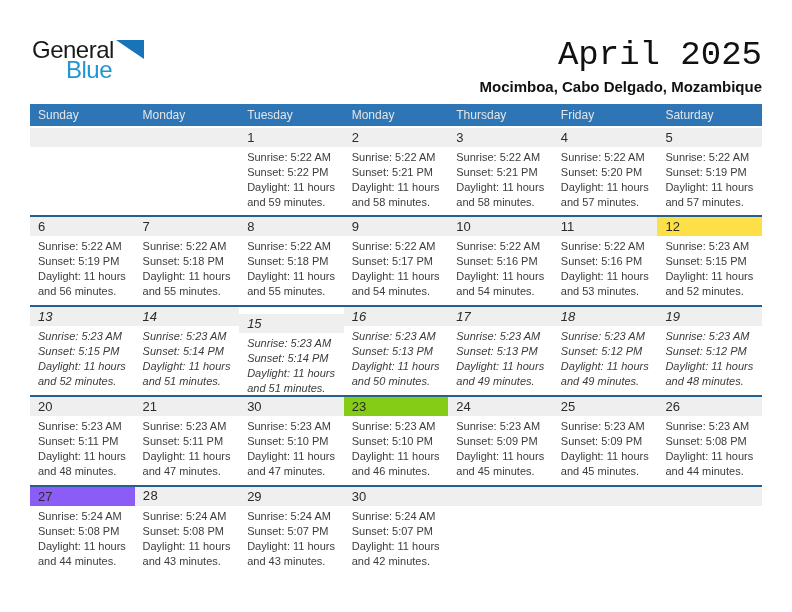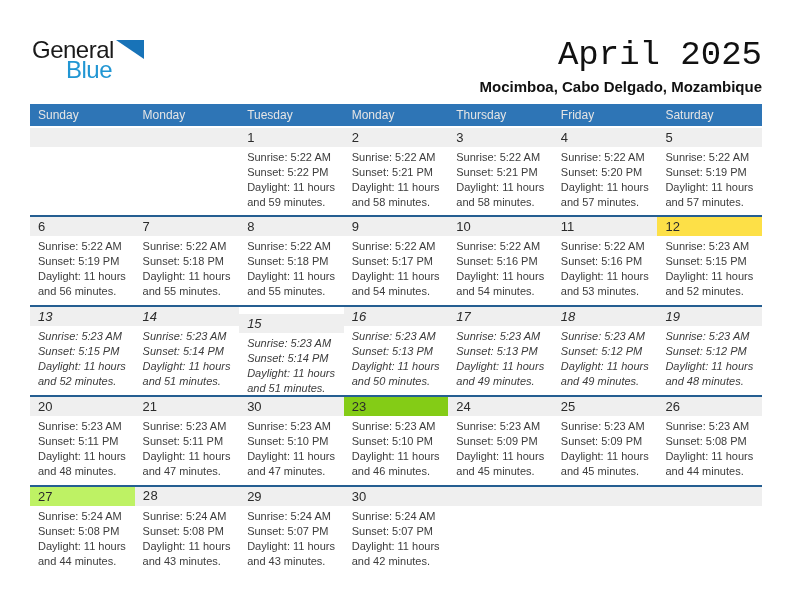--- a/index.html
+++ b/index.html
@@ -357,21 +357,21 @@
             <div class="day-body">
               <div class="detail-line">Sunrise: 5:23 AM</div>
               <div class="detail-line">Sunset: 5:08 PM</div>
               <div class="detail-line">Daylight: 11 hours</div>
               <div class="detail-line">and 44 minutes.</div>
             </div>
           </div>
         </div>
         <div class="week-row" style="border-top: 2px solid rgb(37, 94, 145);">
           <div class="day-cell">
-            <div class="day-band" style="background: #bef264;">
+            <div class="day-band" style="background: #8b5cf6;">
               <span class="day-number">27</span>
             </div>
             <div class="day-body">
               <div class="detail-line">Sunrise: 5:24 AM</div>
               <div class="detail-line">Sunset: 5:08 PM</div>
               <div class="detail-line">Daylight: 11 hours</div>
               <div class="detail-line">and 44 minutes.</div>
             </div>
           </div>
           <div class="day-cell">

